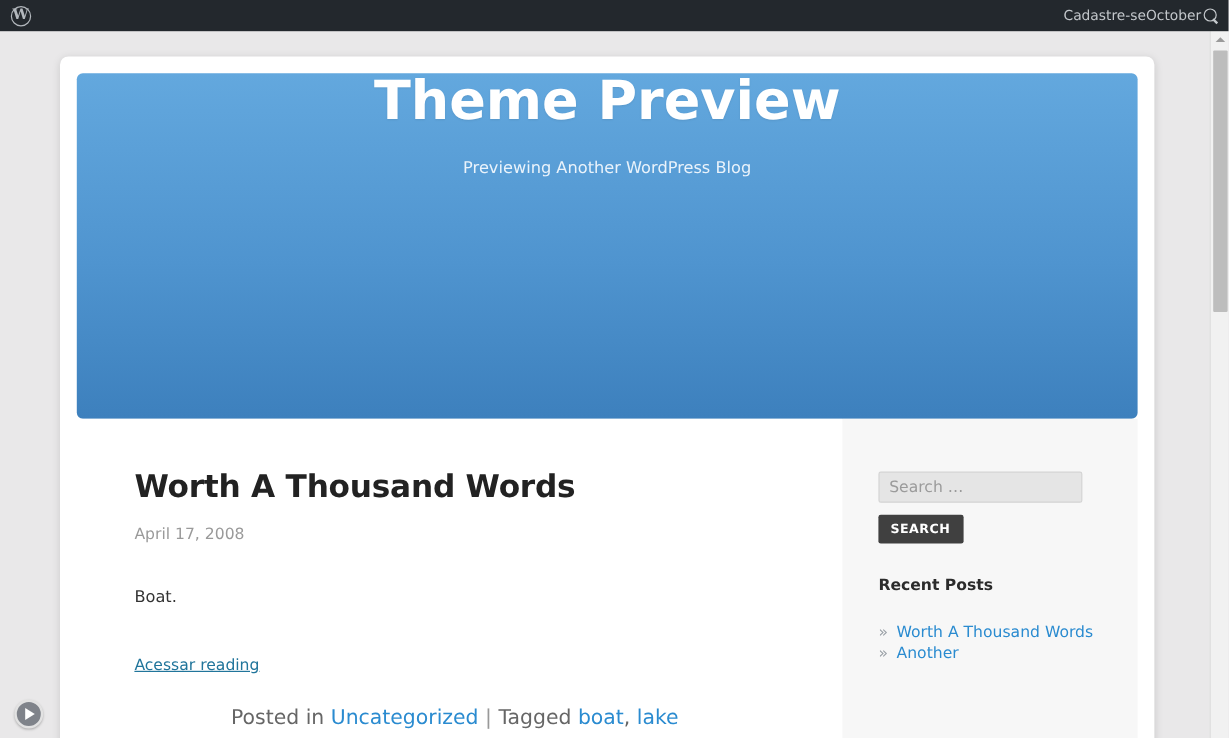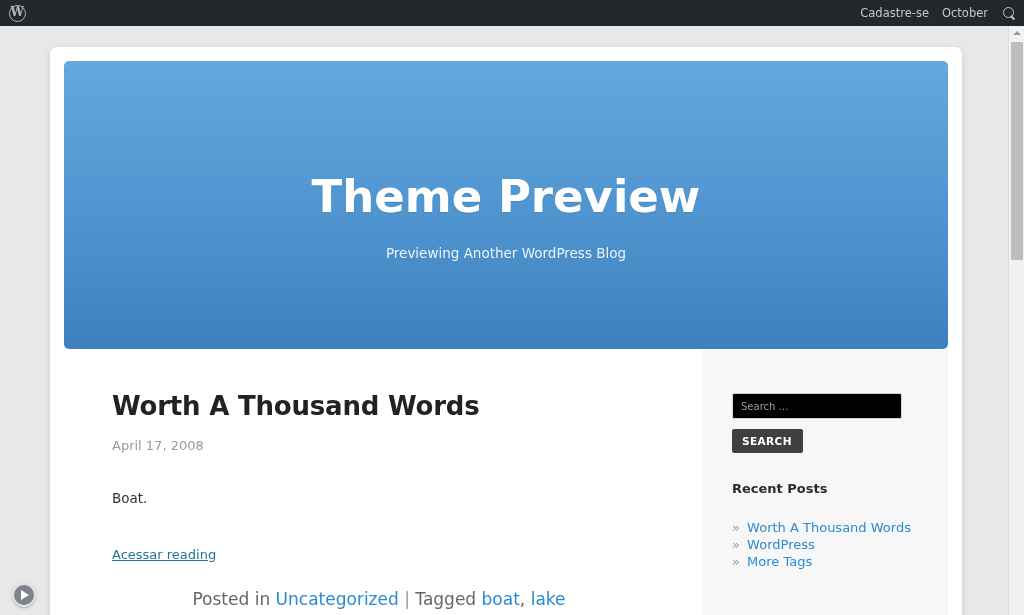--- a/index.html
+++ b/index.html
@@ -38,21 +38,20 @@
     color: #b3b8bd;
     font-family: "DejaVu Serif", "Liberation Serif", serif;
     font-size: 12px; font-weight: bold;
     line-height: 13px; text-align: center;
     letter-spacing: -0.5px;
   }
   .ab-right {
     margin-left: auto;
     display: flex; align-items: center;
     padding-right: 7px;
-    gap: 13px;
   }
   .ab-link {
     color: #c3c7cb;
     font-size: 11.5px;
     white-space: nowrap;
     cursor: pointer;
   }
   .ab-search {
     width: 15px; height: 15px;
     position: relative;
@@ -134,21 +133,20 @@
 
   
   .branding {
     width: 884px; height: 288px;
     border-radius: 5px;
     background: linear-gradient(to bottom, #63a8de 0%, #4f94cf 55%, #3d80bd 100%);
     display: flex;
     flex-direction: column;
     align-items: center;
     justify-content: flex-start;
-    padding-top: 113px;
     overflow: hidden;
   }
   .site-title {
     color: #ffffff;
     font-size: 45px;
     font-weight: bold;
     letter-spacing: 0px;
     line-height: 1;
     text-shadow: 0 1px 2px rgba(0,0,0,0.08);
     margin: 0;
@@ -217,24 +215,24 @@
     color: #2a8bd0;
     text-decoration: none;
     cursor: pointer;
   }
   .meta-sep { color: #999999; }
 
   
   .search-field {
     width: 170px; height: 26px;
     border: 1px solid #d4d4d4;
-    background: #000000;
+    background: #e5e5e5;
     border-radius: 2px;
     padding: 0 8px;
-    font-size: 10px;
+    font-size: 13px;
     color: #777777;
     font-family: "DejaVu Sans", "Liberation Sans", sans-serif;
     outline: none;
   }
   .search-field::placeholder { color: #9b9b9b; }
   .search-submit {
     margin-top: 10px;
     display: inline-block;
     background: #404040;
     color: #ffffff;
@@ -323,25 +321,21 @@
 
         <div>
           <div class="widget-title">Recent Posts</div>
           <ul class="widget-list">
             <li>
               <span class="bullet">»</span>
               <a>Worth A Thousand Words</a>
             </li>
             <li>
               <span class="bullet">»</span>
-              <a>WordPress</a>
-            </li>
-            <li>
-              <span class="bullet">»</span>
-              <a>More Tags</a>
+              <a>Another</a>
             </li>
           </ul>
         </div>
 
       </div>
     </div>
   </div>
 
   <div class="scrollbar">
     <div class="sb-arrow-up">

